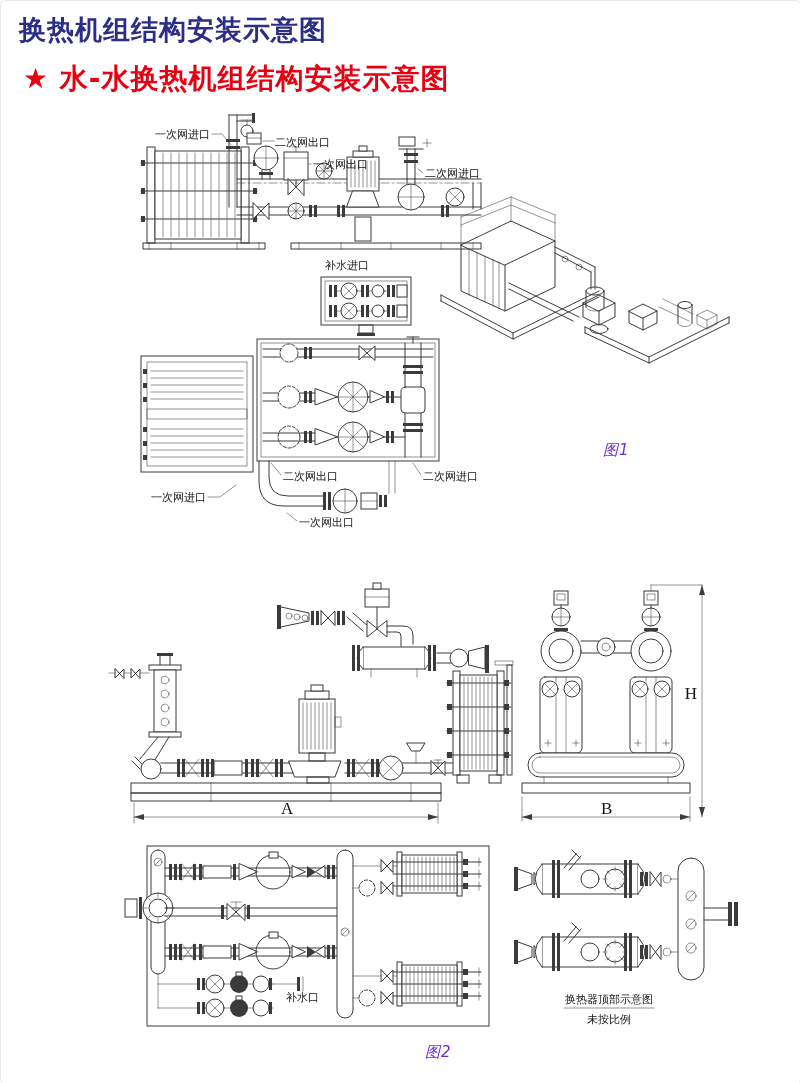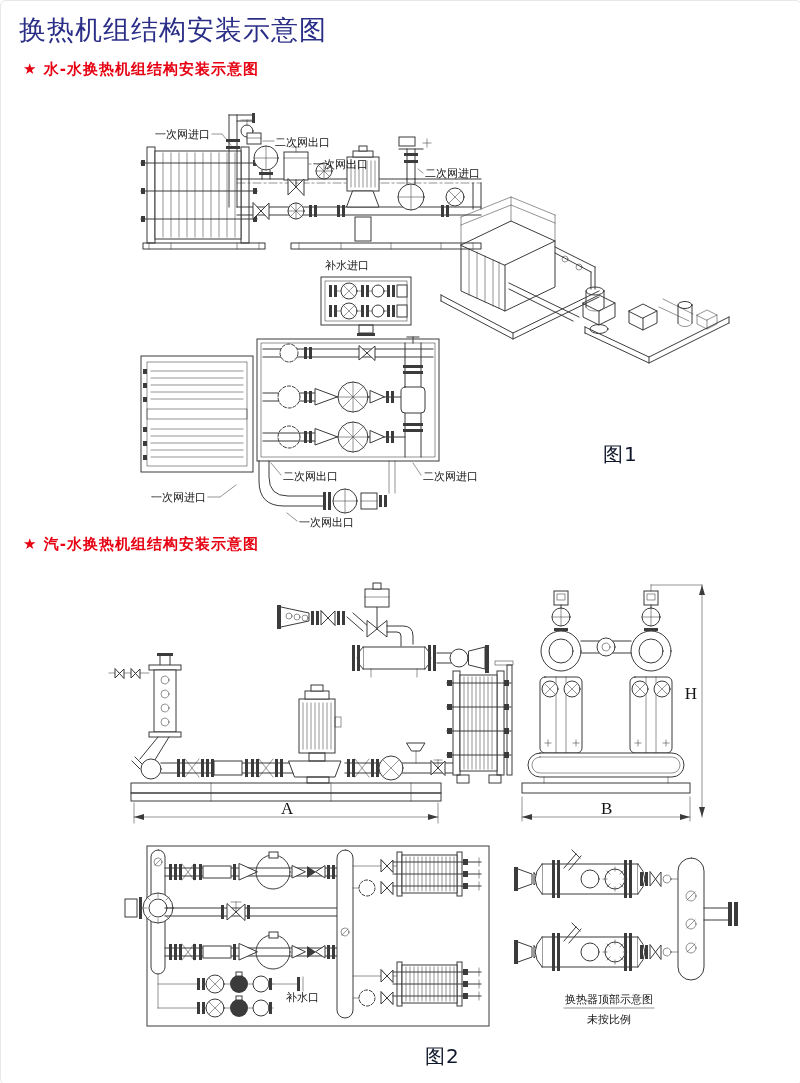--- a/index.html
+++ b/index.html
@@ -1,22 +1,22 @@
 <!DOCTYPE html>
 <html><head>
 <meta charset="utf-8">
 <style>
   html,body{margin:0;padding:0;background:#fff;}
   #page{position:relative;width:800px;height:1083px;background:#fff;border:1px solid #e8e8e8;border-radius:6px;overflow:hidden;
         font-family:"DejaVu Sans",sans-serif;}
   .abs{position:absolute;}
-  #title{left:18px;top:11px;font-size:27px;font-weight:normal;color:#2b2e87;letter-spacing:1px;}
-  .red-head{left:22px;font-size:15px;font-weight:bold;color:#e60012;letter-spacing:1px;}
+  #title{left:18px;top:11px;font-size:27px;font-weight:bold;color:#2b2e87;letter-spacing:1px;}
+  .red-head{left:22px;font-size:28px;font-weight:bold;color:#e60012;letter-spacing:1px;}
   #h1{top:59px;} #h2{top:534px;}
-  .figcap{font-size:20px;color:#0f172a;letter-spacing:1px;}
+  .figcap{font-size:15px;color:#6d28d9;letter-spacing:1px;font-style:italic;}
   svg.draw{position:absolute;overflow:visible;}
   svg .ln{fill:none;stroke:#3b3b3b;stroke-width:1;stroke-linecap:square;}
   svg .t{stroke-width:.55;}
   svg .f{fill:#3b3b3b;stroke:none;}
   svg .w{fill:#fff;}
   svg text.lbl{font:11px "DejaVu Sans",sans-serif;fill:#141414;}
   svg text.dim{font:17px "Liberation Serif",serif;fill:#141414;}
 </style>
 </head>
 <body>
@@ -198,21 +198,20 @@
       <path class="ln t" d="M284,140l-8,-12"></path>
       <text class="lbl" x="14" y="166">一次网进口</text>
       <path class="ln t" d="M71,162h12l16,-12"></path>
       <text class="lbl" x="162" y="191">一次网出口</text>
       <path class="ln t" d="M160,186l-10,-8"></path>
     </g>
   </svg>
 
   <div class="abs figcap" style="left:602px;top:440px">图1</div>
 
-  <div class="abs red-head" id="h2">★ 汽-水换热机组结构安装示意图</div>
 
   <svg class="draw" style="left:100px;top:576px" width="412" height="252" viewBox="0 0 412 252">
     <g>
       <path class="f" d="M176,28h4v24h-4z"></path>
       <path class="ln w" d="M180,30l28,6v8l-28,6z"></path>
       <circle class="ln t" cx="188" cy="39" r="3"></circle>
         <circle class="ln t" cx="196" cy="40" r="3"></circle>
         <circle class="ln t" cx="204" cy="41" r="3"></circle>
       <path class="f" d="M210,34h3v14h-3z M215,34h3v14h-3z M236,34h3v14h-3z M241,34h3v14h-3z"></path>
       <path class="ln w" d="M220,34v14L234,34v14z"></path>

